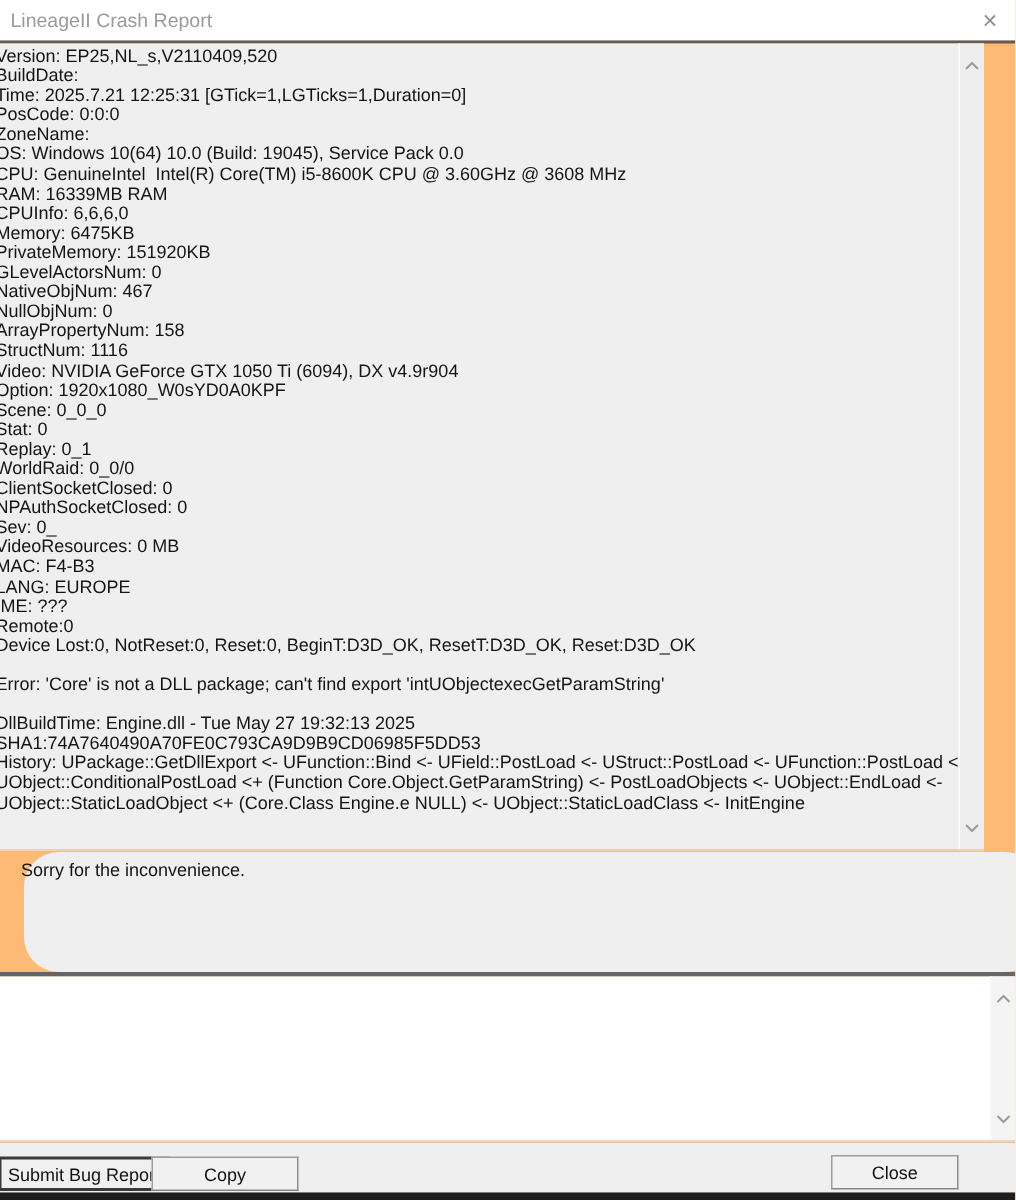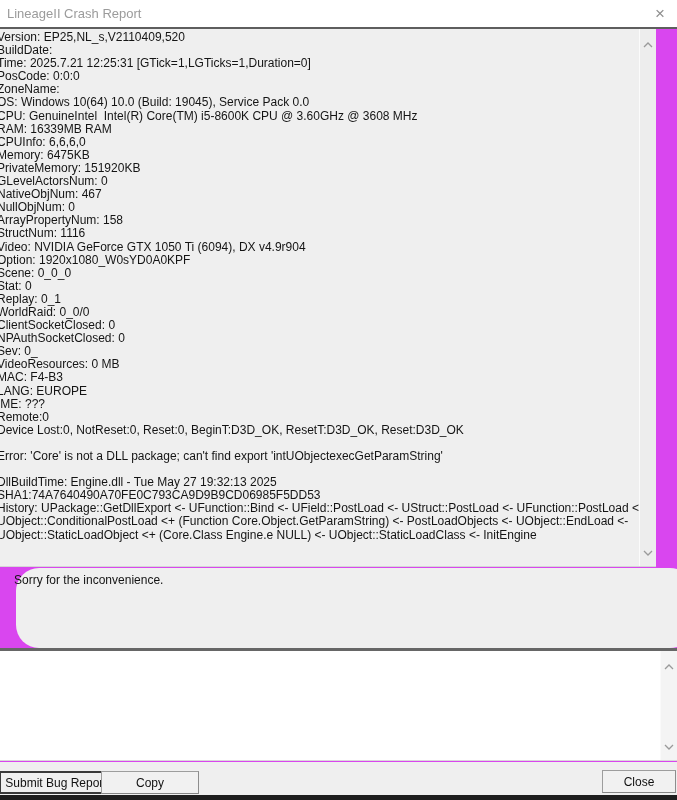--- a/index.html
+++ b/index.html
@@ -2,21 +2,21 @@
 <html><head>
 <meta charset="utf-8">
 <style>
   * { margin: 0; padding: 0; box-sizing: border-box; }
   html, body { width: 677px; height: 800px; background: #ffffff; }
   body { font-family: "Liberation Sans", sans-serif; }
 
   .window {
     position: relative;
     width: 677px; height: 800px;
-    background: #d946ef;
+    background: #fdba74;
     overflow: hidden;
   }
 
   
   .titlebar {
     position: absolute; left: 0; top: 0;
     width: 677px; height: 27px;
     background: #ffffff;
   }
   .title-text {
@@ -119,21 +119,21 @@
     display: flex; align-items: center; justify-content: center;
     white-space: nowrap;
     cursor: default;
   }
   .btn-submit {
     left: -1px; top: 9px; width: 114px;
     border: 2px solid #3a3a3a;
     background: #f0f0f0;
   }
   .btn-copy  { left: 101px; top: 9px; width: 98px; }
-  .btn-close { left: 602px; top: 8px; width: 74px; }
+  .btn-close { left: 554px; top: 8px; width: 85px; }
 
   .bottom-dark-bar {
     position: absolute; left: 0; top: 795px;
     width: 677px; height: 5px;
     background: #1e1e1e;
   }
 </style>
 </head>
 <body>
 

